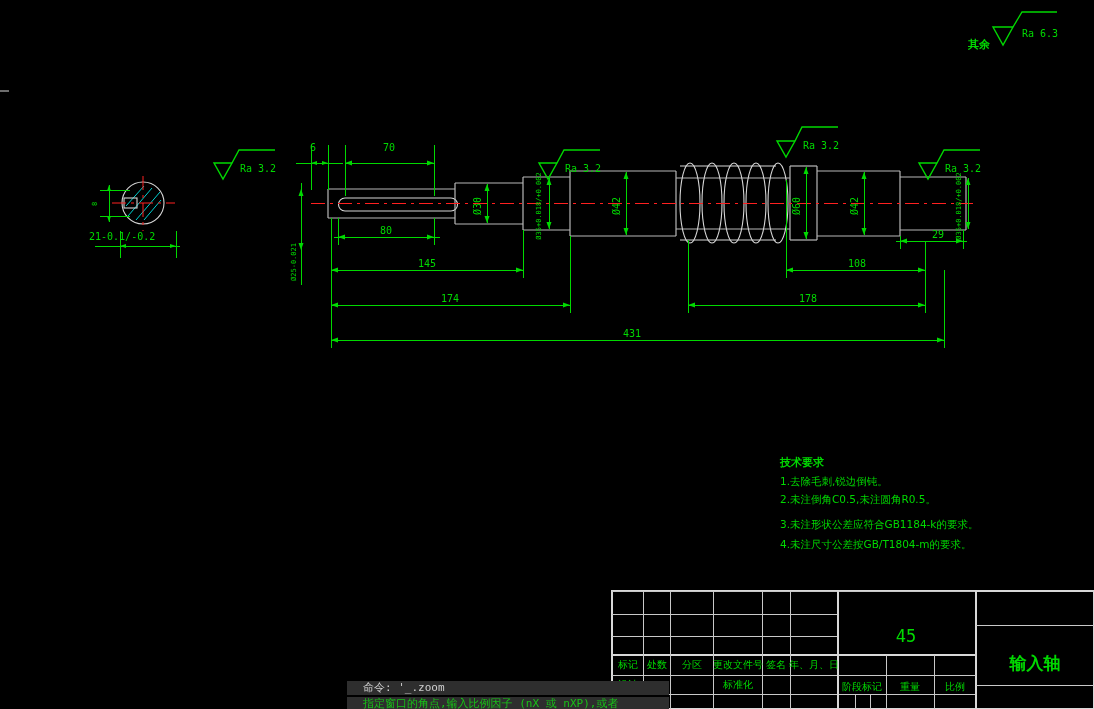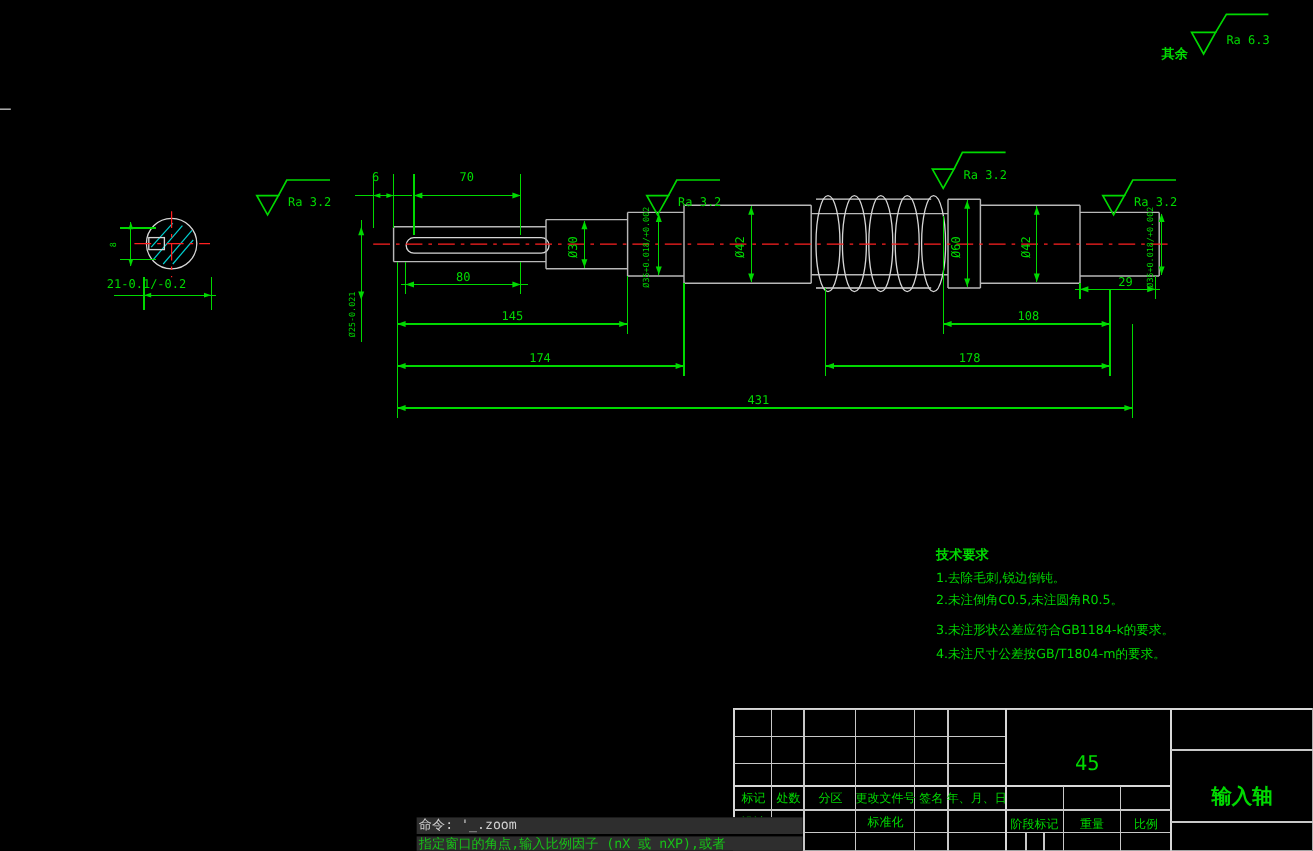--- a/index.html
+++ b/index.html
@@ -97,21 +97,21 @@
     overflow: hidden;
   }
   .cmd-row {
     height: 14px;
     line-height: 14px;
     color: #cfcfcf;
     background: #2e2e2e;
     font-family: "DejaVu Sans Mono", monospace;
     font-size: 11px;
     white-space: nowrap;
-    padding-left: 2px;
+    padding-left: 16px;
     box-sizing: border-box;
   }
   .cmd-row.r2 {
     color: #17c217;
     background: #2e2e2e;
     margin-top: 2px;
   }
 </style>
 </head>
 <body>

